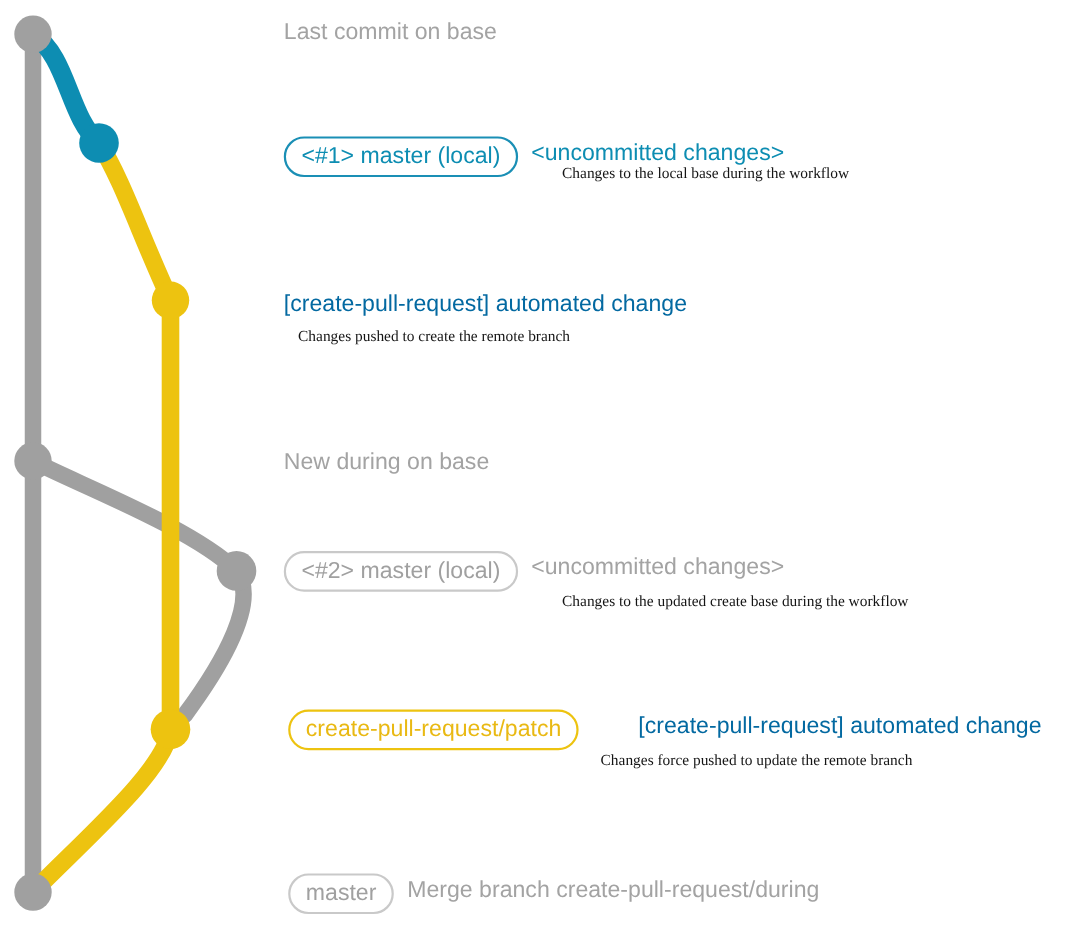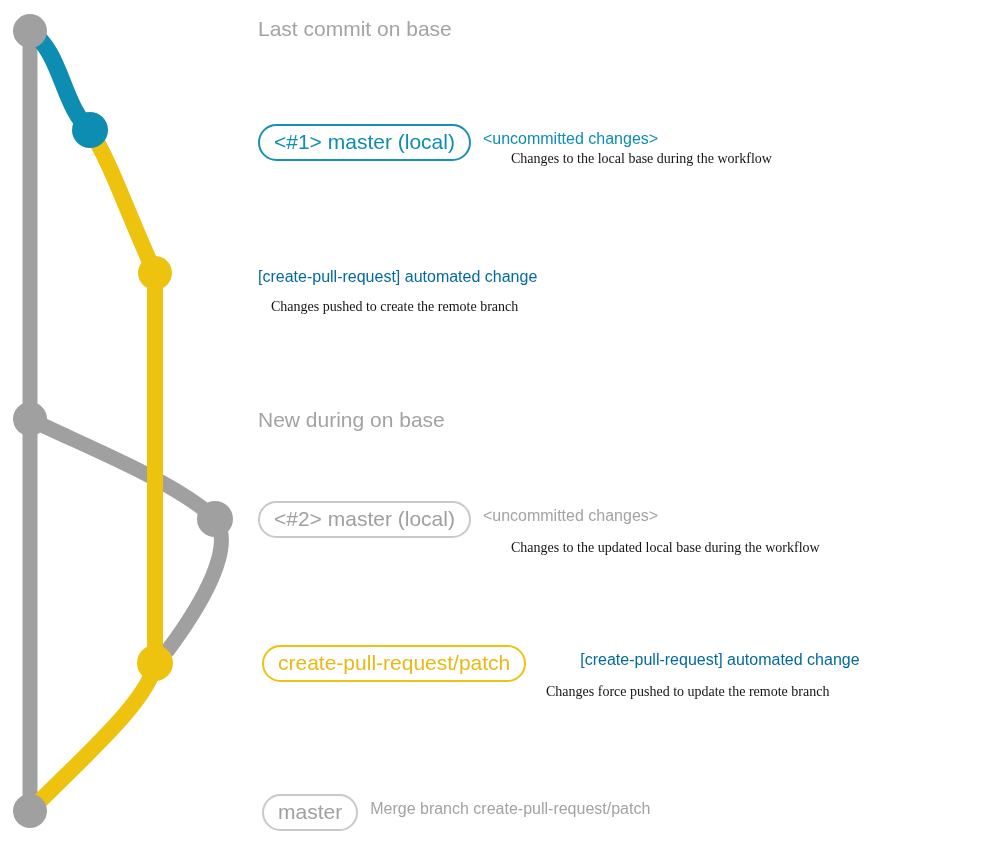--- a/index.html
+++ b/index.html
@@ -44,21 +44,21 @@
     line-height: 24px;
     font-weight: 500;
     background: #ffffff;
     box-sizing: border-box;
   }
   .badge.teal  { border-color: #1a8fb5; color: #0d8db2; }
   .badge.gray  { border-color: #c9c9c9; color: #a0a0a0; }
   .badge.amber { border-color: #edc310; color: #e9b913; }
 
   .headline {
-    font-size: 16px;
+    font-size: 21px;
     line-height: 30px;
     white-space: nowrap;
   }
   .headline.teal  { color: #0d8db2; }
   .headline.gray  { color: #a3a3a3; }
   .headline.amber { color: #0369a1; }
 
   .subtext {
     position: absolute;
     font-family: "Liberation Serif", serif;
@@ -114,28 +114,28 @@
   <div class="headline amber" style="position:absolute; left:258px; top:262px;">[create-pull-request] automated change</div>
   <div class="subtext" style="left:271px; top:296px;">Changes pushed to create the remote branch</div>
 
   <div class="plain-label" style="left:258px; top:407px;">New during on base</div>
 
   <div class="row" style="left:258px; top:501px;">
     <span class="badge gray">&lt;#2&gt; master (local)</span>
     <span class="badge-gap"></span>
     <span class="headline gray">&lt;uncommitted changes&gt;</span>
   </div>
-  <div class="subtext" style="left:511px; top:537px;">Changes to the updated local base during the workflow</div>
+  <div class="subtext" style="left:511px; top:537px;">Changes to the updated create base during the workflow</div>
 
   <div class="row" style="left:262px; top:645px;gap:21px;">
     <span class="badge amber">create-pull-request/patch</span>
     <span class="badge-gap"></span>
     <span class="headline amber">[create-pull-request] automated change</span>
   </div>
   <div class="subtext" style="left:546px; top:681px;">Changes force pushed to update the remote branch</div>
 
   <div class="row" style="left:262px; top:794px;text-align:right;">
     <span class="badge gray">master</span>
     <span class="badge-gap"></span>
-    <span class="headline gray">Merge branch create-pull-request/patch</span>
+    <span class="headline gray">Merge branch create-pull-request/during</span>
   </div>
 
 </div>
 
 </body></html>

